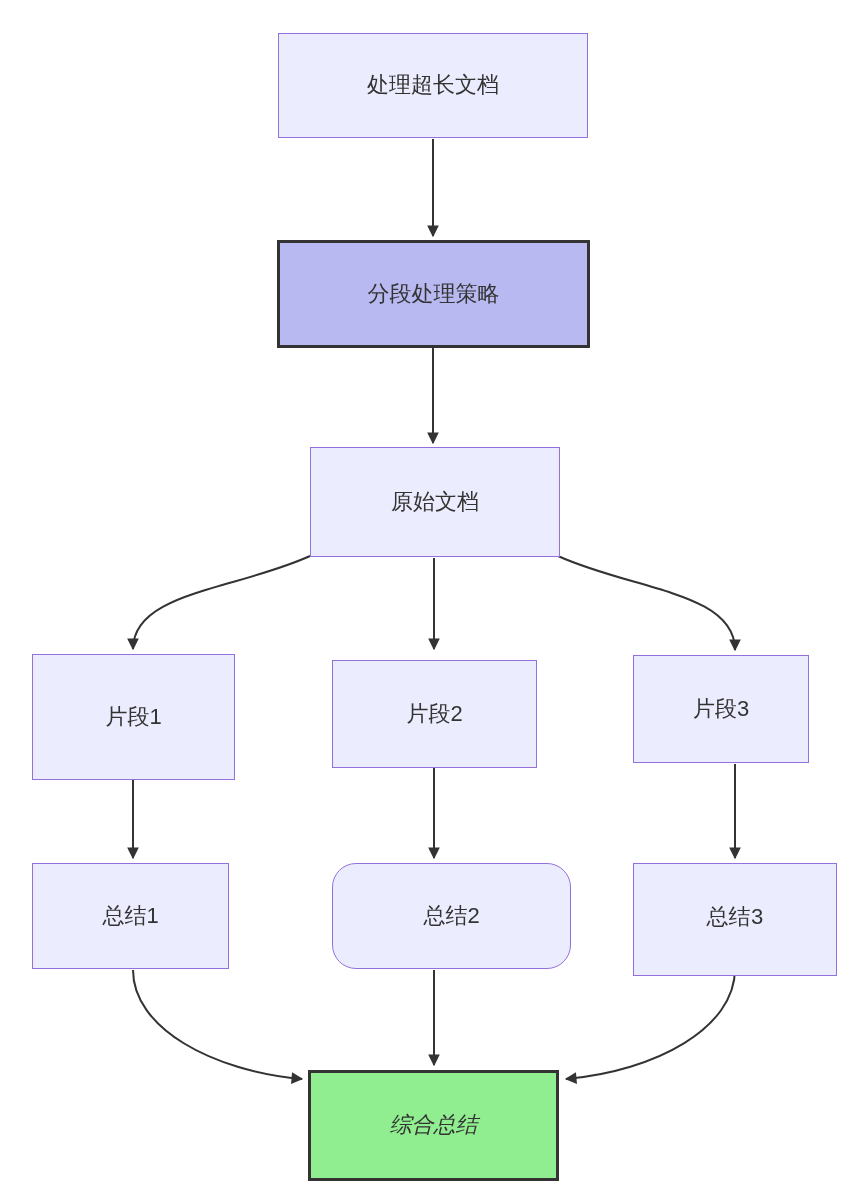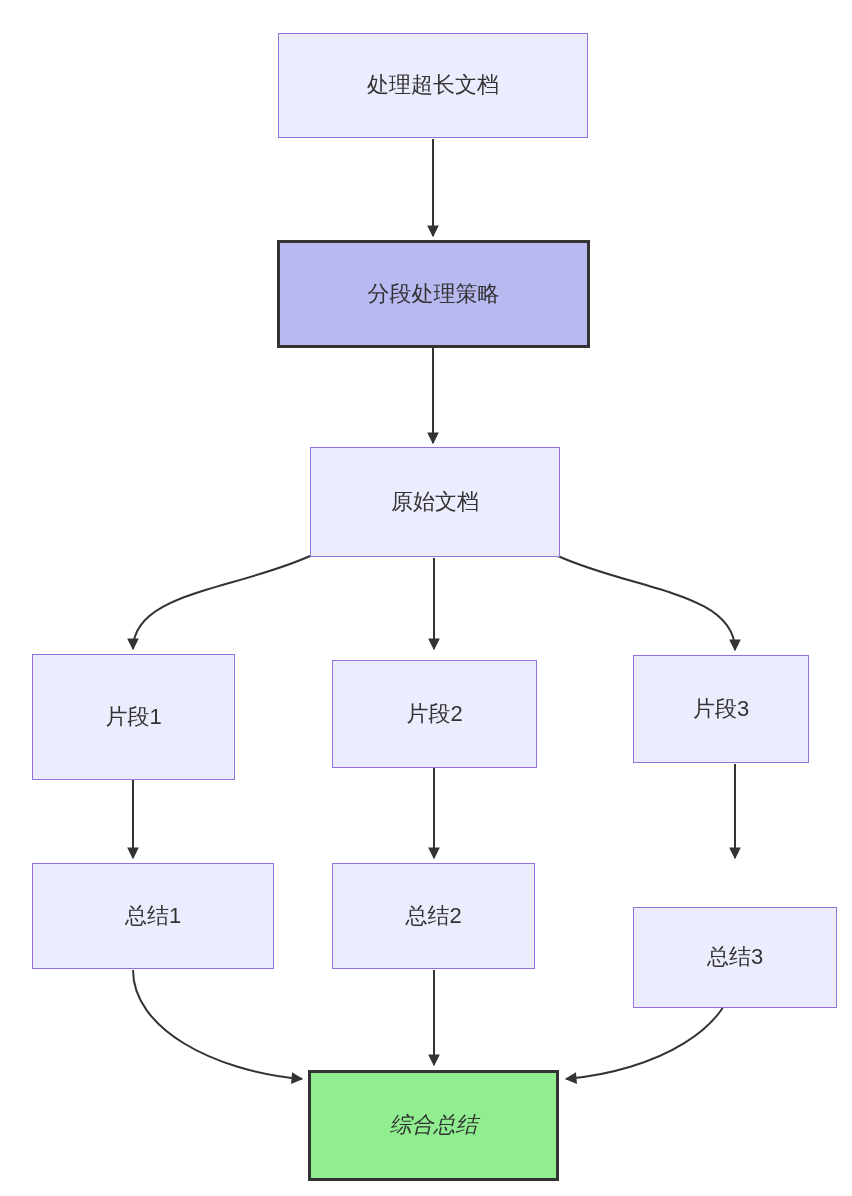--- a/index.html
+++ b/index.html
@@ -85,21 +85,21 @@
   <div class="node emphasis" style="left:277px; top:240px; width:313px; height:108px;">分段处理策略</div>
 
   <div class="node" style="left:310px; top:447px; width:250px; height:110px;">原始文档</div>
 
   <div class="node" style="left:32px; top:654px; width:203px; height:126px;">片段1</div>
 
   <div class="node" style="left:332px; top:621px; width:205px; height:108px;margin-top:39px;">片段2</div>
 
   <div class="node" style="left:633px; top:655px; width:176px; height:108px;">片段3</div>
 
-  <div class="node" style="left:32px; top:863px; width:242px; height:106px;">总结1</div>
+  <div class="node" style="left:32px; top:863px; width:197px; height:106px;">总结1</div>
 
-  <div class="node" style="left:332px; top:863px; width:203px; height:106px;">总结2</div>
+  <div class="node" style="left:332px; top:863px; width:239px; height:106px;border-radius:24px;">总结2</div>
 
-  <div class="node" style="left:633px; top:907px; width:204px; height:101px;">总结3</div>
+  <div class="node" style="left:633px; top:863px; width:204px; height:113px;font-family:Liberation Mono, monospace;">总结3</div>
 
   <div class="node result" style="left:308px; top:1070px; width:251px; height:111px;">综合总结</div>
 
 </div>
 
 </body></html>

